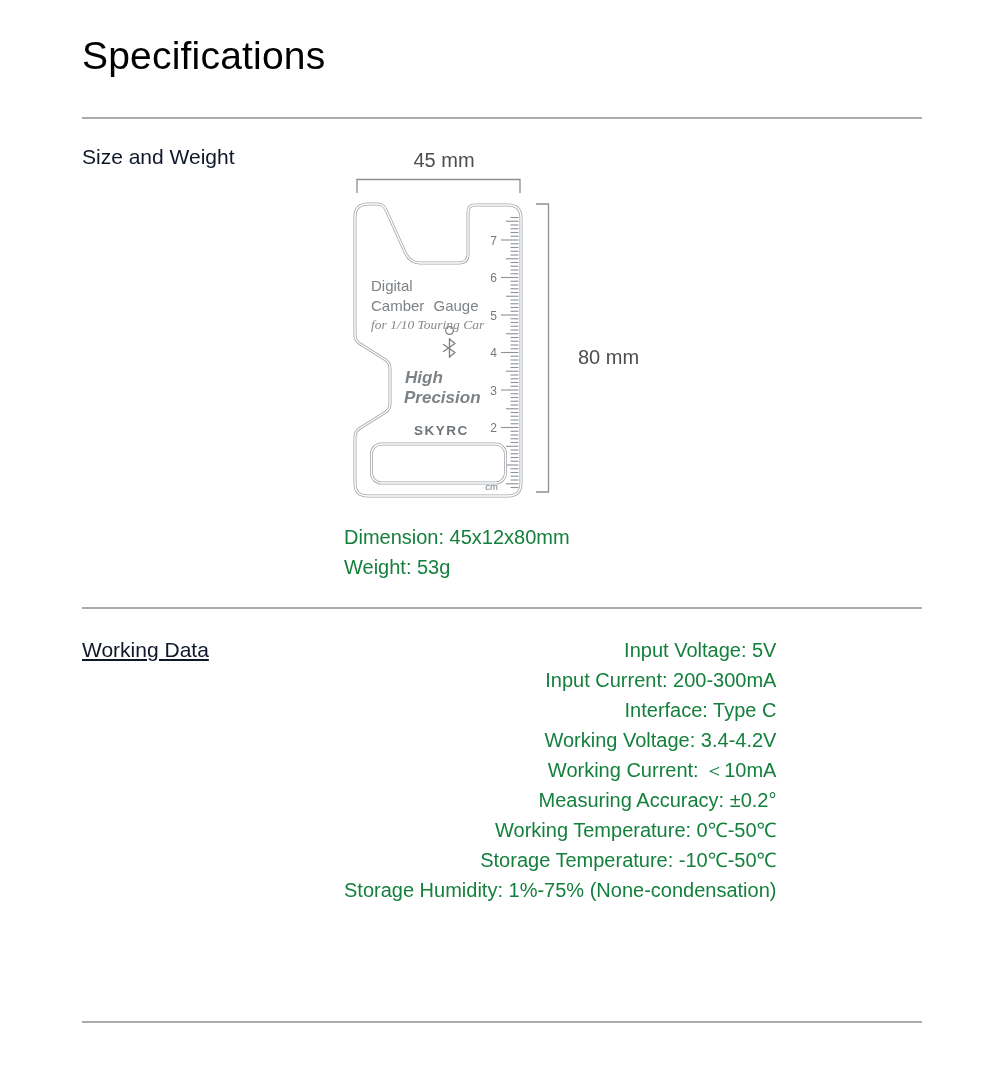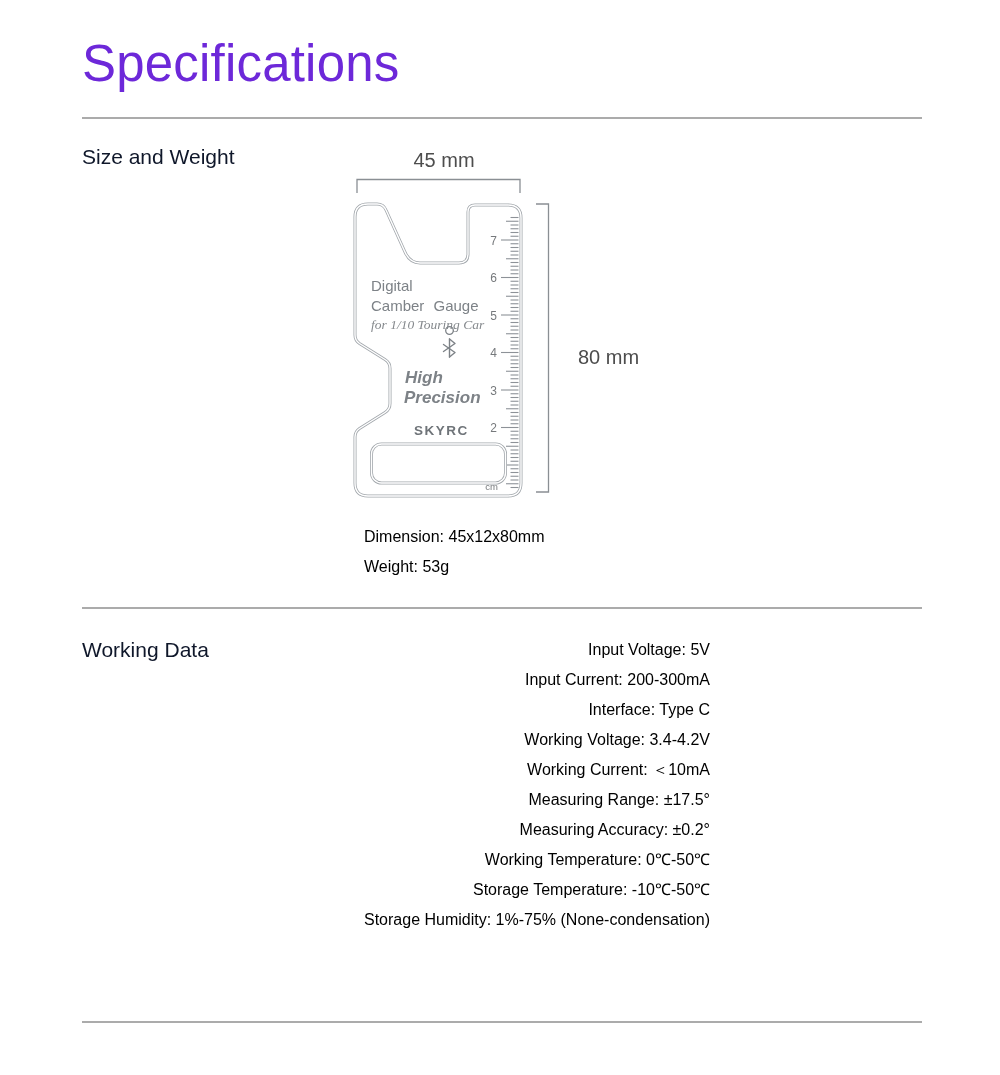--- a/index.html
+++ b/index.html
@@ -6,42 +6,42 @@
   html,body { background:#ffffff; }
   .page {
     position:relative;
     width:1000px; height:1075px;
     background:#ffffff;
     font-family:"Liberation Sans", sans-serif;
     overflow:hidden;
   }
   .page-title {
     position:absolute; left:82px; top:34px;
-    font-size:51px; font-weight:400; color:#6d28d9;
+    font-size:39px; font-weight:400; color:#000000;
     letter-spacing:0.2px;
   }
   .divider {
     position:absolute; left:82px; width:840px; height:2px;
     background:#ababab;
   }
   .divider-1 { top:117px; }
   .divider-2 { top:607px; }
   .divider-3 { top:1021px; }
   .section-heading {
     position:absolute; left:82px;
     font-size:21px; font-weight:400; color:#0f172a;
   }
   .heading-size { top:145px; }
-  .heading-working { top:638px; }
+  .heading-working { top:638px;text-decoration:underline; }
   .figure-wrap {
     position:absolute; left:330px; top:140px; width:340px; height:380px;
   }
   .spec-lines {
-    position:absolute; left:364px;
-    font-size:16px; color:#000000; line-height:30px;
+    position:absolute; left:344px;
+    font-size:20px; color:#15803d; line-height:30px;
     list-style:none;
   }
   .spec-dimensions { top:522px; }
   .spec-working { top:635px;text-align:right; }
   
   .dev-sans   { font-family:"Liberation Sans", sans-serif; font-size:15px; fill:#7d8287; }
   .dev-wide   { word-spacing:5px; }
   .dev-italic-serif { font-family:"Liberation Serif", serif; font-style:italic; font-size:13.5px; fill:#85898d; }
   .dev-feature { font-family:"Liberation Sans", sans-serif; font-style:italic; font-weight:bold; font-size:17px; fill:#7d8287; }
   .dev-brand  { font-family:"Liberation Sans", sans-serif; font-weight:bold; font-size:13.5px; letter-spacing:1.5px; fill:#6f7479; }
@@ -196,21 +196,20 @@
   <div class="divider divider-2"></div>
 
   <h2 class="section-heading heading-working">Working Data</h2>
 
   <ul class="spec-lines spec-working">
     <li>Input Voltage: 5V</li>
     <li>Input Current: 200-300mA</li>
     <li>Interface: Type C</li>
     <li>Working Voltage: 3.4-4.2V</li>
     <li>Working Current: ＜10mA</li>
-    <li>Measuring Range: ±17.5°</li>
     <li>Measuring Accuracy: ±0.2°</li>
     <li>Working Temperature: 0℃-50℃</li>
     <li>Storage Temperature: -10℃-50℃</li>
     <li>Storage Humidity: 1%-75% (None-condensation)</li>
   </ul>
 
   <div class="divider divider-3"></div>
 
 </div>
 

